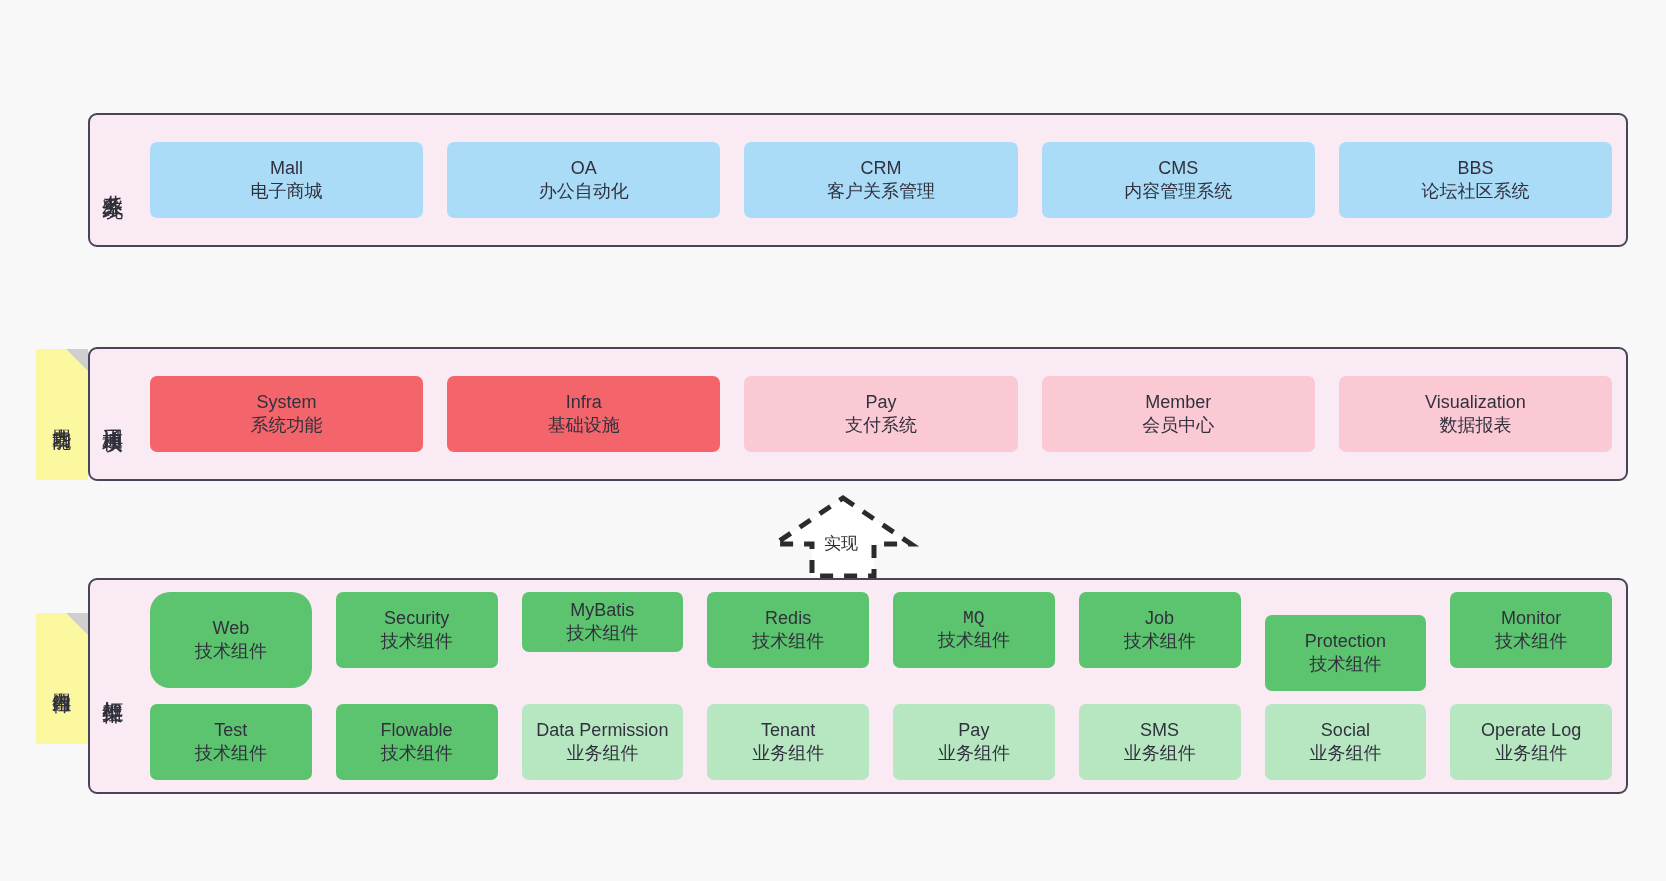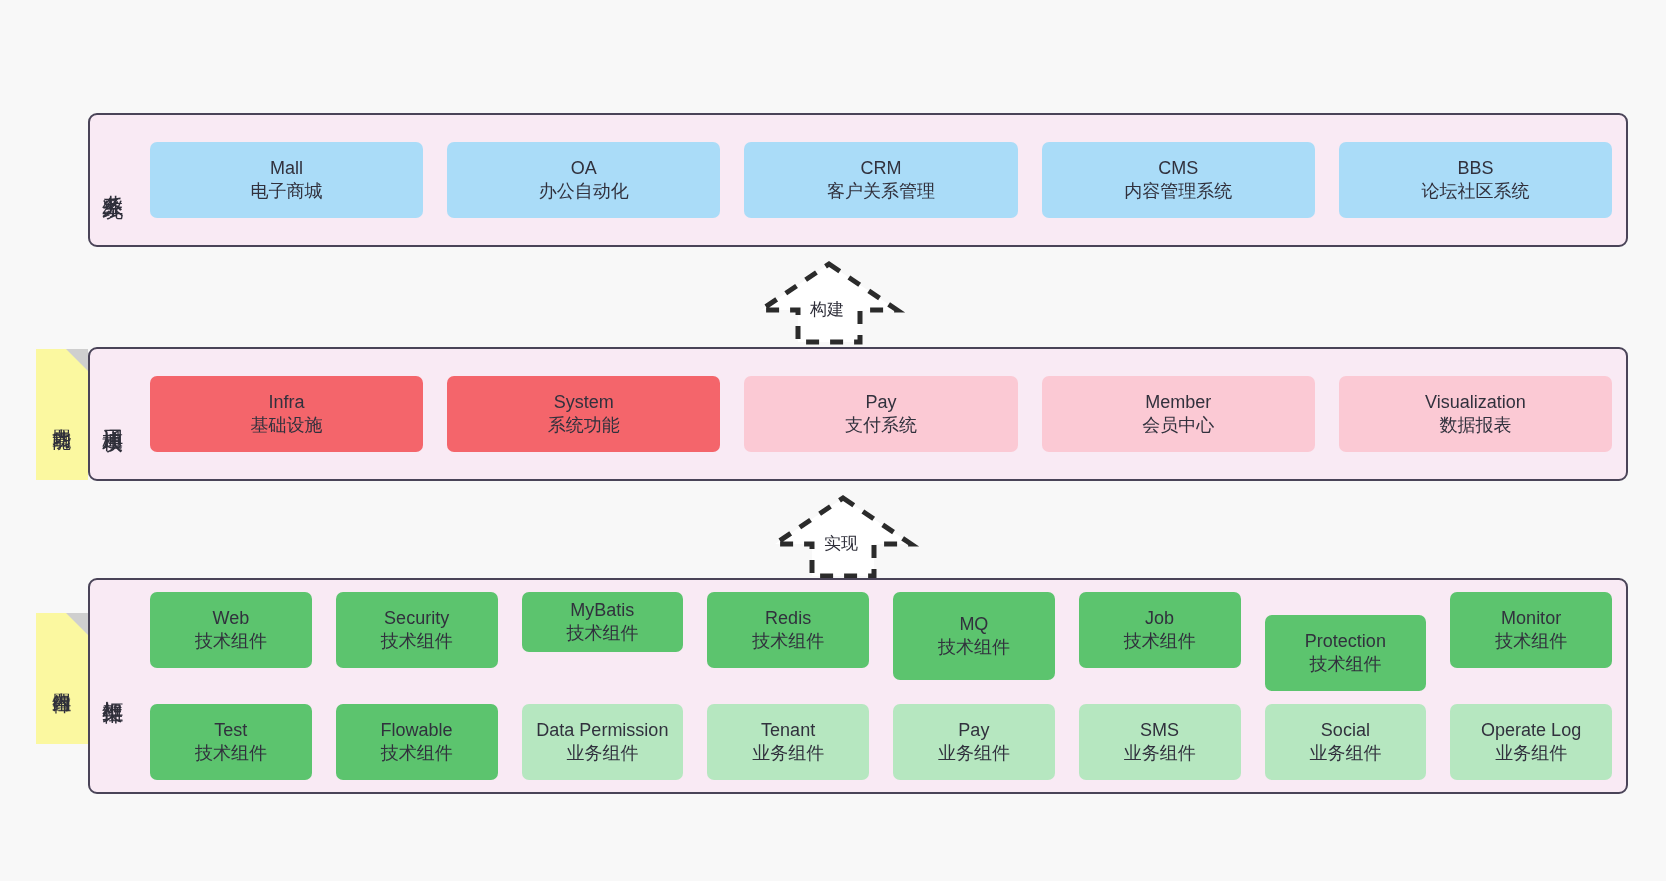--- a/index.html
+++ b/index.html
@@ -139,43 +139,37 @@
           <span class="cn">内容管理系统</span>
         </div>
         <div class="cell c-blue" style="height:76px;">
           <span class="en">BBS</span>
           <span class="cn">论坛社区系统</span>
         </div>
       </div>
     </div>
   </div>
 
-  <div class="arrow" style="left:756px;top:260px;width:146px;height:86px;">
-    <svg width="146" height="86" viewBox="0 0 146 86">
-      <path d="M73 4 L141 50 L104 50 L104 82 L42 82 L42 50 L5 50 Z" fill="#ffffff" stroke="#2b2b2b" stroke-width="5" stroke-dasharray="13,11" stroke-linejoin="miter"></path>
-    </svg>
-    <span class="arrow-label" style="left:54px;top:38px;">构建</span>
-  </div>
 
   <div class="note" style="left:36px;top:349px;width:52px;height:131px;">
     <span class="fold"></span>
     <span>内置功能</span>
   </div>
 
   <div class="layer" id="layer-modules" style="left:88px;top:347px;width:1540px;height:134px;">
     <div class="layer-label">通用模块</div>
     <div class="layer-body">
       <div class="row">
         <div class="cell c-red" style="height:76px;">
+          <span class="en">System</span>
+          <span class="cn">系统功能</span>
+        </div>
+        <div class="cell c-red" style="height:76px;">
           <span class="en">Infra</span>
           <span class="cn">基础设施</span>
-        </div>
-        <div class="cell c-red" style="height:76px;">
-          <span class="en">System</span>
-          <span class="cn">系统功能</span>
         </div>
         <div class="cell c-pink" style="height:76px;">
           <span class="en">Pay</span>
           <span class="cn">支付系统</span>
         </div>
         <div class="cell c-pink" style="height:76px;">
           <span class="en">Member</span>
           <span class="cn">会员中心</span>
         </div>
         <div class="cell c-pink" style="height:76px;">
@@ -196,37 +190,37 @@
   <div class="note" style="left:36px;top:613px;width:52px;height:131px;">
     <span class="fold"></span>
     <span>内置组件</span>
   </div>
 
   <div class="layer" id="layer-framework" style="left:88px;top:578px;width:1540px;height:216px;">
     <div class="layer-label">框架组件</div>
     <div class="layer-body">
 
       <div class="row">
-        <div class="cell c-green" style="height:76px;">
+        <div class="cell c-green" style="height:96px;border-radius:20px;">
           <span class="en">Web</span>
           <span class="cn">技术组件</span>
         </div>
         <div class="cell c-green" style="height:76px;">
           <span class="en">Security</span>
           <span class="cn">技术组件</span>
         </div>
         <div class="cell c-green" style="height:60px;">
           <span class="en">MyBatis</span>
           <span class="cn">技术组件</span>
         </div>
         <div class="cell c-green" style="height:76px;">
           <span class="en">Redis</span>
           <span class="cn">技术组件</span>
         </div>
-        <div class="cell c-green" style="height:88px;">
+        <div class="cell c-green" style="height:76px;font-family:Liberation Mono, monospace;">
           <span class="en">MQ</span>
           <span class="cn">技术组件</span>
         </div>
         <div class="cell c-green" style="height:76px;">
           <span class="en">Job</span>
           <span class="cn">技术组件</span>
         </div>
         <div class="cell c-green" style="height:76px;margin-top:23px;">
           <span class="en">Protection</span>
           <span class="cn">技术组件</span>

